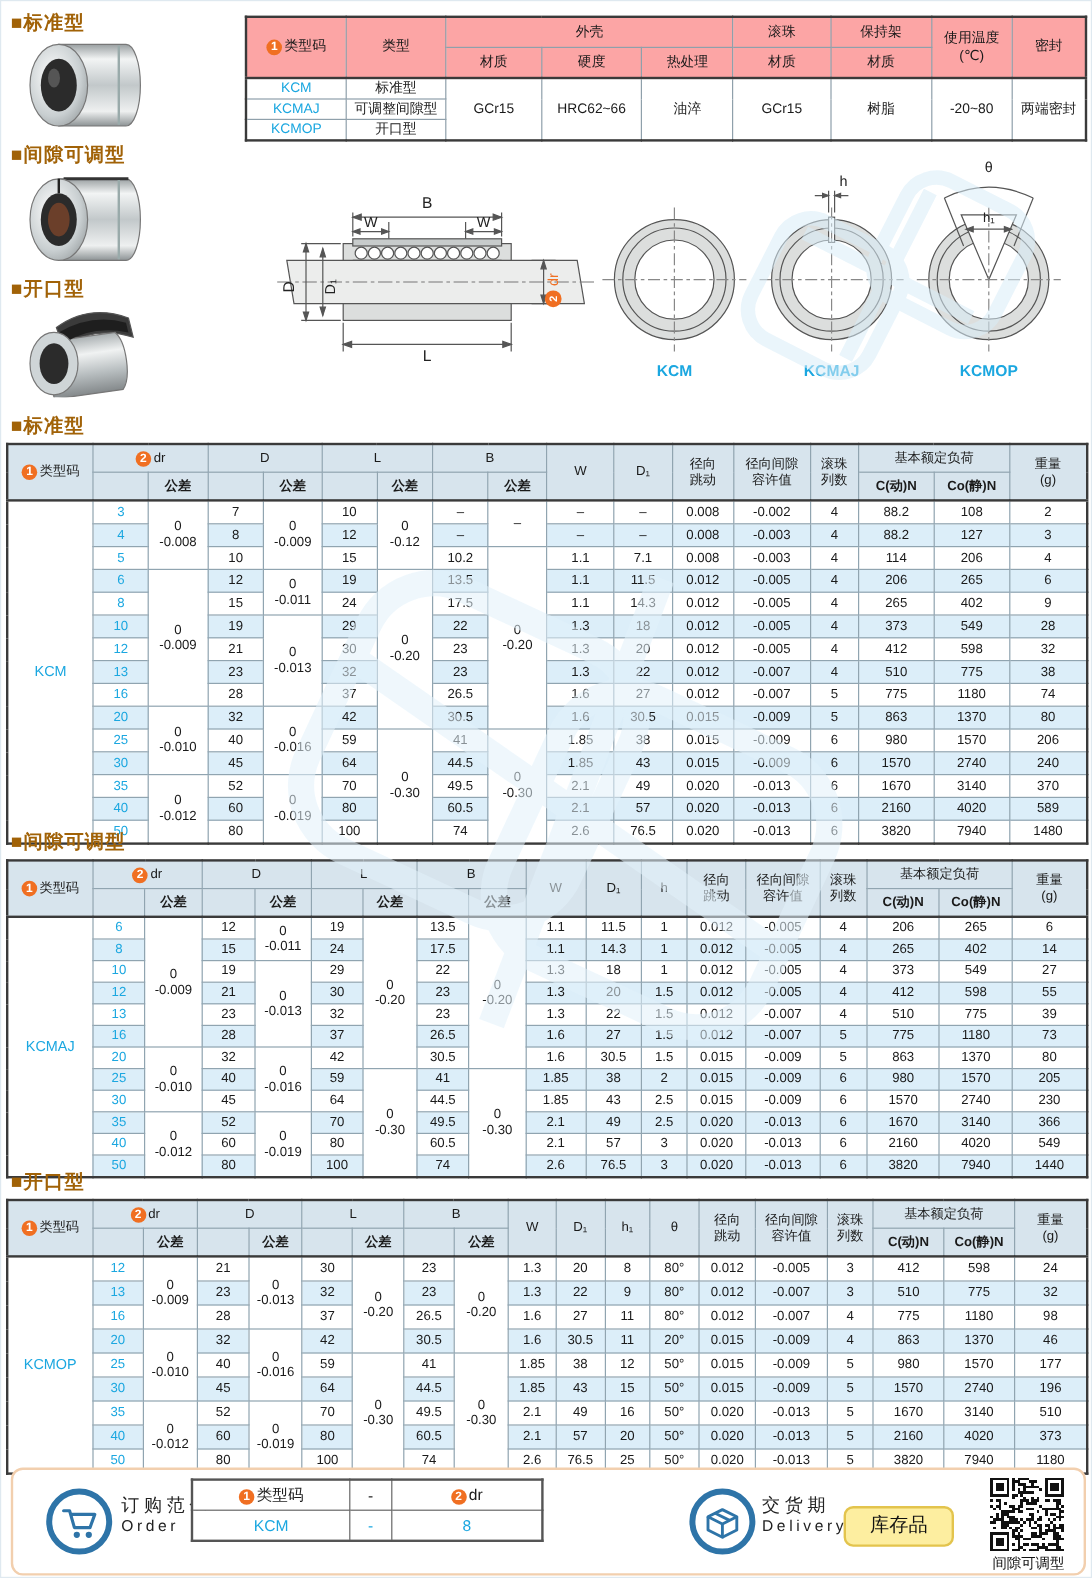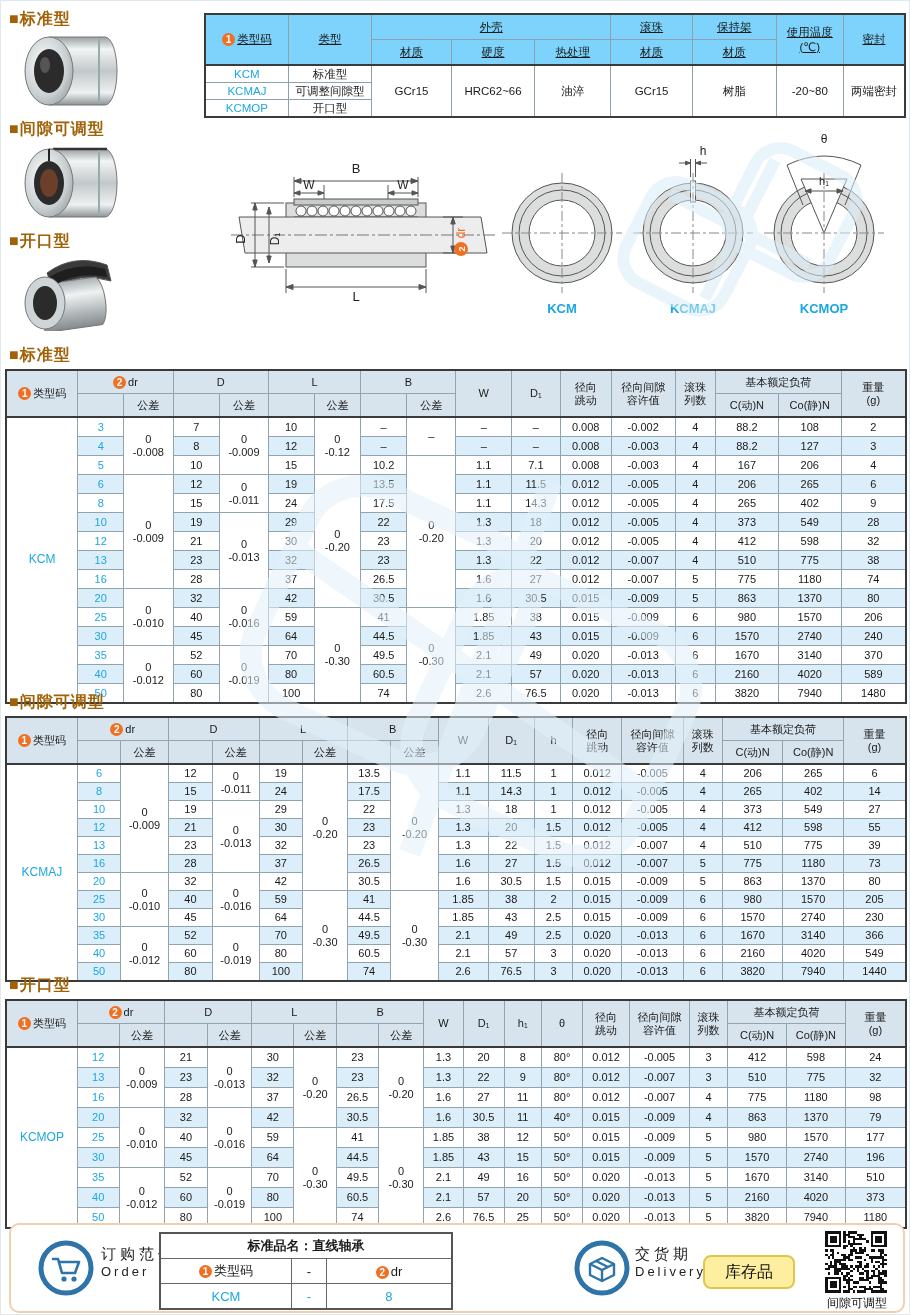--- a/index.html
+++ b/index.html
@@ -9,32 +9,32 @@
   
   .sec-title{position:absolute;font-size:16px;font-weight:bold;color:#a16207;letter-spacing:1px;}
 
   
   .photo{position:absolute;}
 
   
   table{border-collapse:collapse;table-layout:fixed;}
   .toptbl{position:absolute;left:203px;top:12px;width:702px;}
   .toptbl th,.toptbl td{border:1px solid #8fa0ab;font-size:11.5px;font-weight:normal;text-align:center;padding:0;white-space:pre-line;line-height:1.25;}
-  .toptbl th{background:#7dd3fc;height:24px;text-decoration:underline;}
+  .toptbl th{background:#fca5a5;height:24px;}
   .toptbl td{height:16px;background:#fff;}
   .toptbl{border:2px solid #3a3a3a;}
   .toptbl thead{border-bottom:2px solid #3a3a3a;}
   .code{color:#1ba7e0;}
 
   
   .spec{width:902px;border:2px solid #3a3a3a;}
   .spec th,.spec td{border:1px solid #90a4b0;font-size:11px;font-weight:normal;text-align:center;padding:0;white-space:pre-line;line-height:1.15;}
   .spec thead th{background:#d7e4ed;}
   .spec thead tr:first-child th{height:22px;}
-  .spec thead tr:last-child th{height:22px;}
+  .spec thead tr:last-child th{height:22px;font-weight:bold;}
   .spec thead{border-bottom:2px solid #3a3a3a;}
   .spec td{background:#fff;}
   .spec tbody tr:nth-child(even) td.v{background:#dceef9;}
   .spec td.tol,.spec th.tc{background:#fff;}
   .spec th.tc{color:#1ba7e0;font-size:12px;}
   .spec td.drv{color:#1ba7e0;}
   .t-std td{height:18px;}
   .t-adj td{height:17px;}
   .t-opn td{height:19px;}
 
@@ -405,21 +405,21 @@
             <td class="v">10</td>
             <td class="v">15</td>
             <td class="v">10.2</td>
             <td rowspan="8" class="tol">0
 -0.20</td>
             <td class="v">1.1</td>
             <td class="v">7.1</td>
             <td class="v">0.008</td>
             <td class="v">-0.003</td>
             <td class="v">4</td>
-            <td class="v">167</td>
+            <td class="v">114</td>
             <td class="v">206</td>
             <td class="v">4</td>
           </tr>
           <tr>
             <td class="v drv">6</td>
             <td rowspan="6" class="tol">0
 -0.009</td>
             <td class="v">12</td>
             <td rowspan="2" class="tol">0
 -0.011</td>
@@ -993,27 +993,27 @@
             <td rowspan="3" class="tol">0
 -0.010</td>
             <td class="v">32</td>
             <td rowspan="3" class="tol">0
 -0.016</td>
             <td class="v">42</td>
             <td class="v">30.5</td>
             <td class="v">1.6</td>
             <td class="v">30.5</td>
             <td class="v">11</td>
-            <td class="v">40°</td>
+            <td class="v">20°</td>
             <td class="v">0.015</td>
             <td class="v">-0.009</td>
             <td class="v">4</td>
             <td class="v">863</td>
             <td class="v">1370</td>
-            <td class="v">79</td>
+            <td class="v">46</td>
           </tr>
           <tr>
             <td class="v drv">25</td>
             <td class="v">40</td>
             <td class="v">59</td>
             <td rowspan="5" class="tol">0
 -0.30</td>
             <td class="v">41</td>
             <td rowspan="5" class="tol">0
 -0.30</td>
@@ -1113,23 +1113,20 @@
       <div class="flabel-cn">订购范例</div>
       <div class="flabel-en">Order</div>
     </div>
     <table class="ordertbl">
       <colgroup>
           <col style="width:45%">
           <col style="width:12%">
           <col style="width:43%">
         </colgroup>
       <tbody>
-          <tr>
-            <td colspan="3" class="hd">标准品名：直线轴承</td>
-          </tr>
       <tr>
         <td><span class="circ">1</span><span>类型码</span></td>
         <td>-</td>
         <td><span class="circ">2</span><span>dr</span></td>
       </tr>
       <tr>
         <td class="code">KCM</td>
         <td class="code">-</td>
         <td class="code">8</td>
       </tr>

